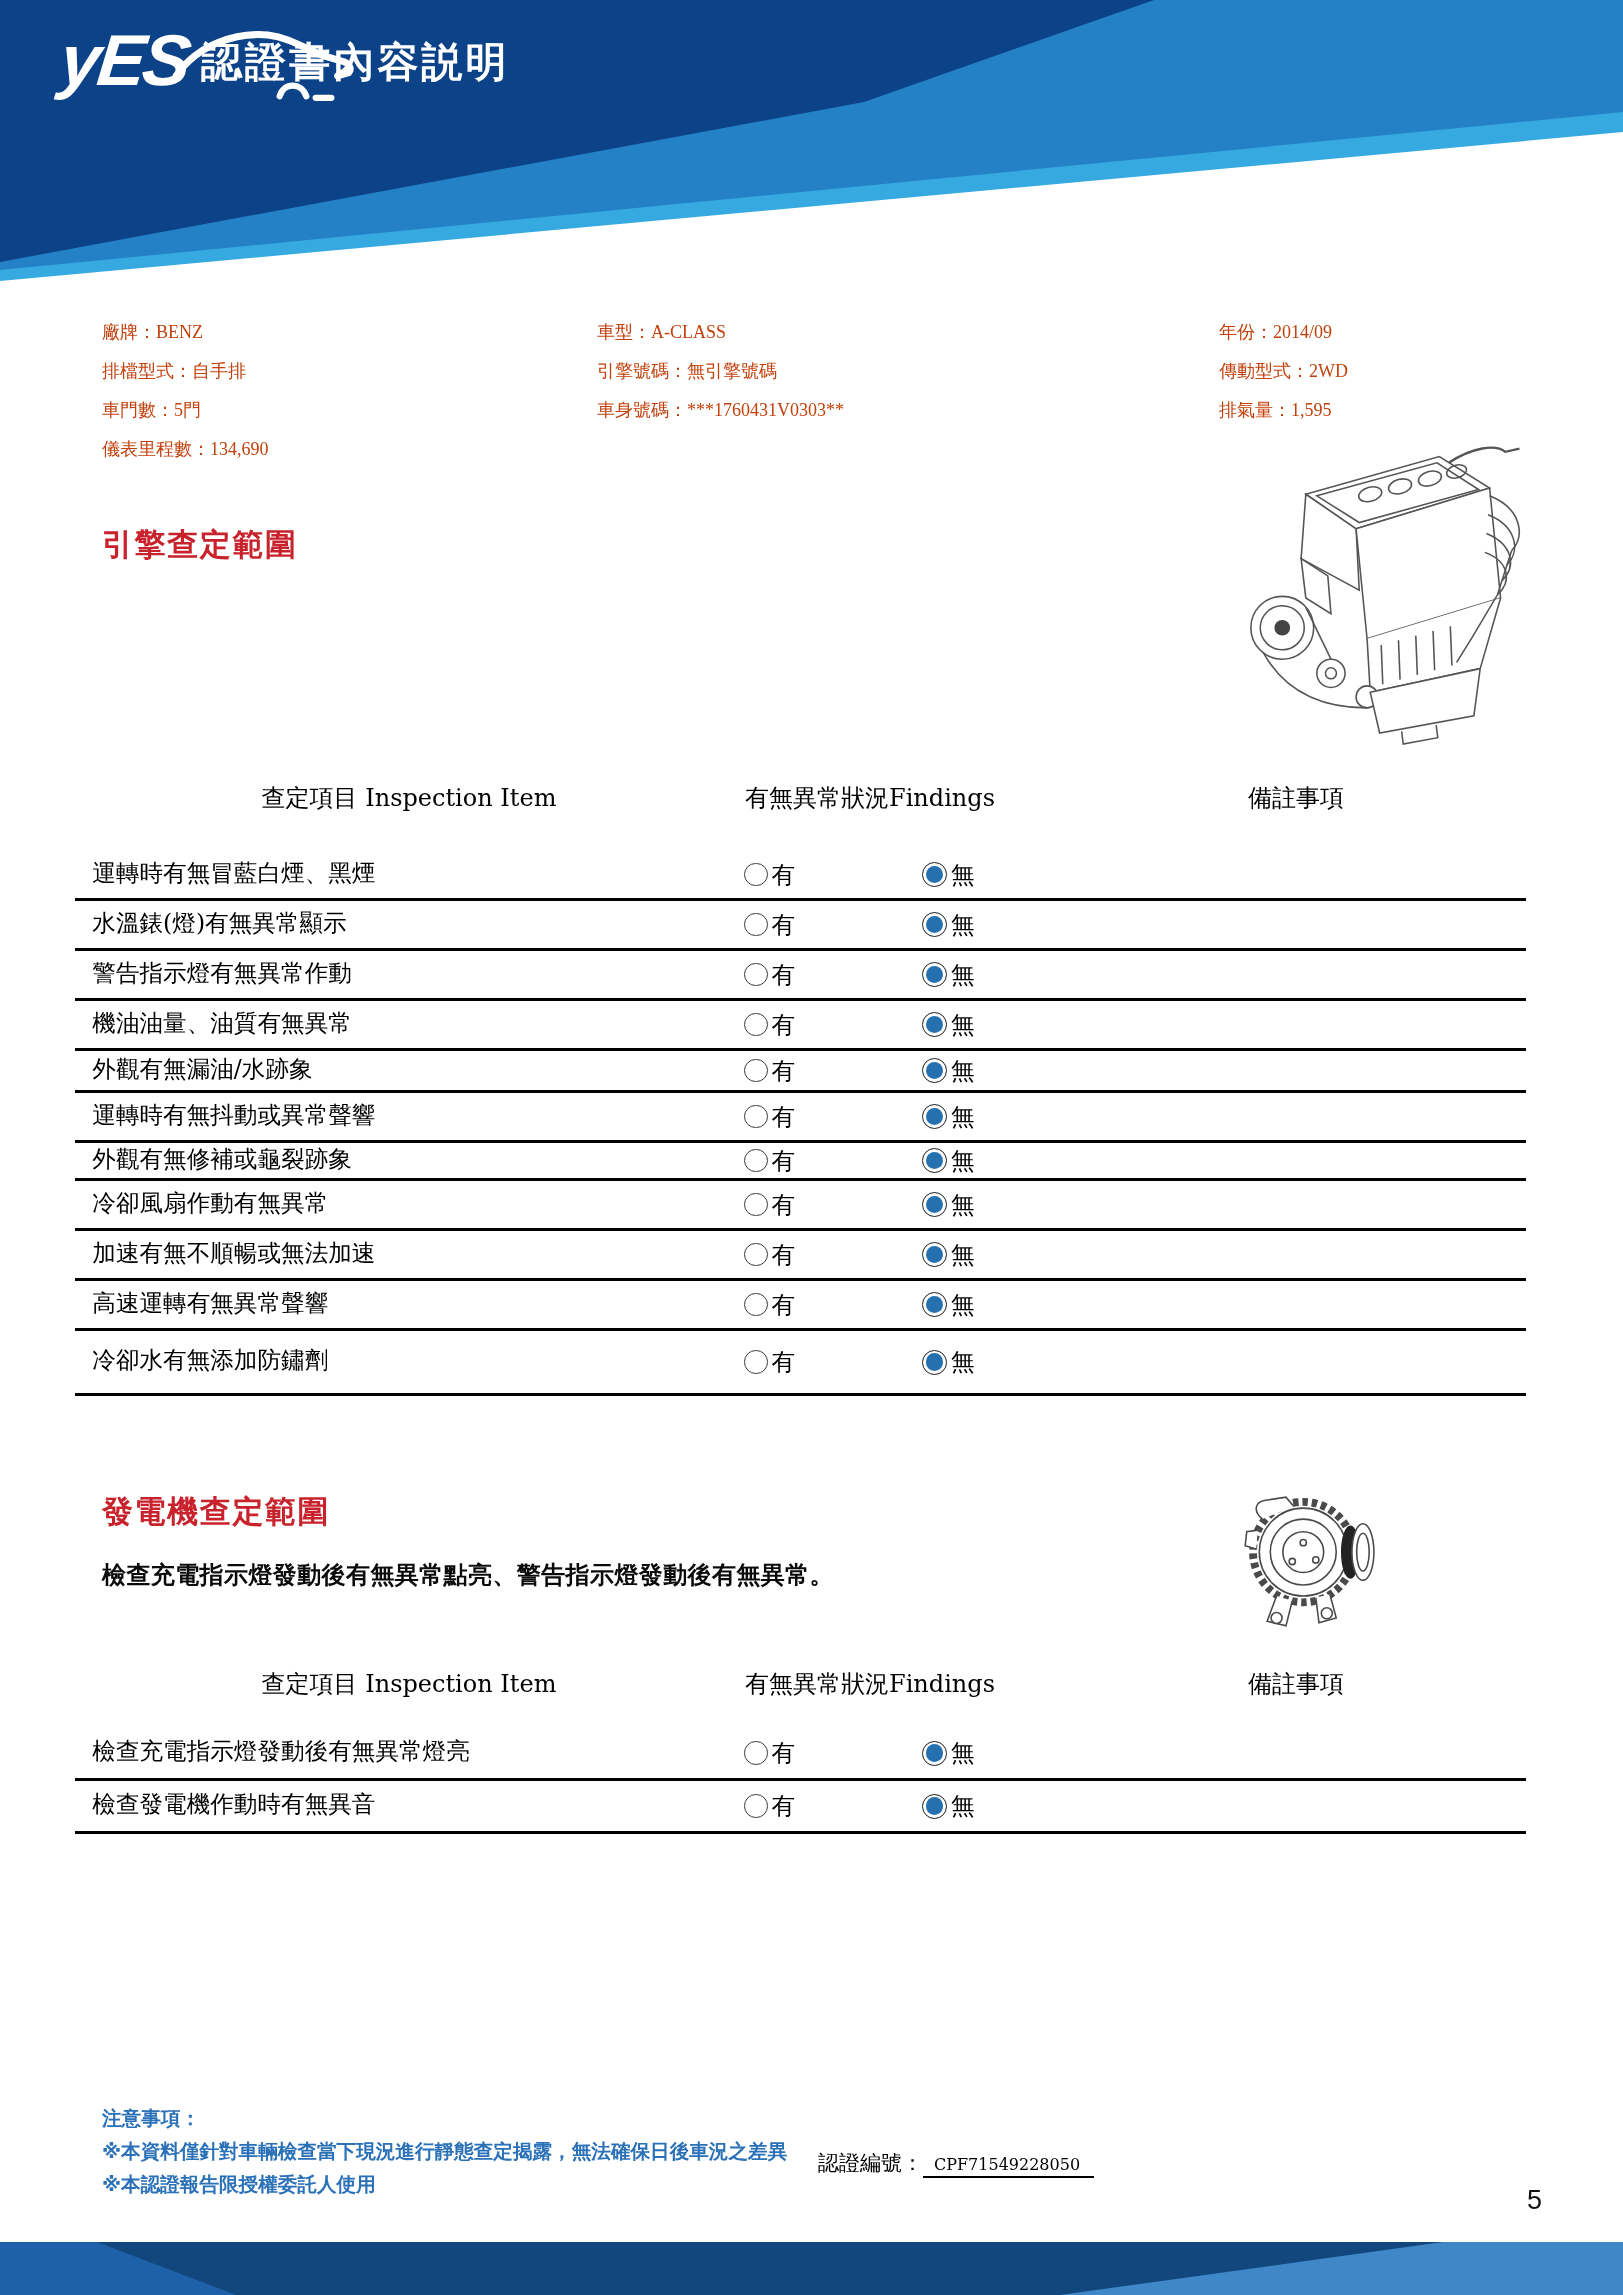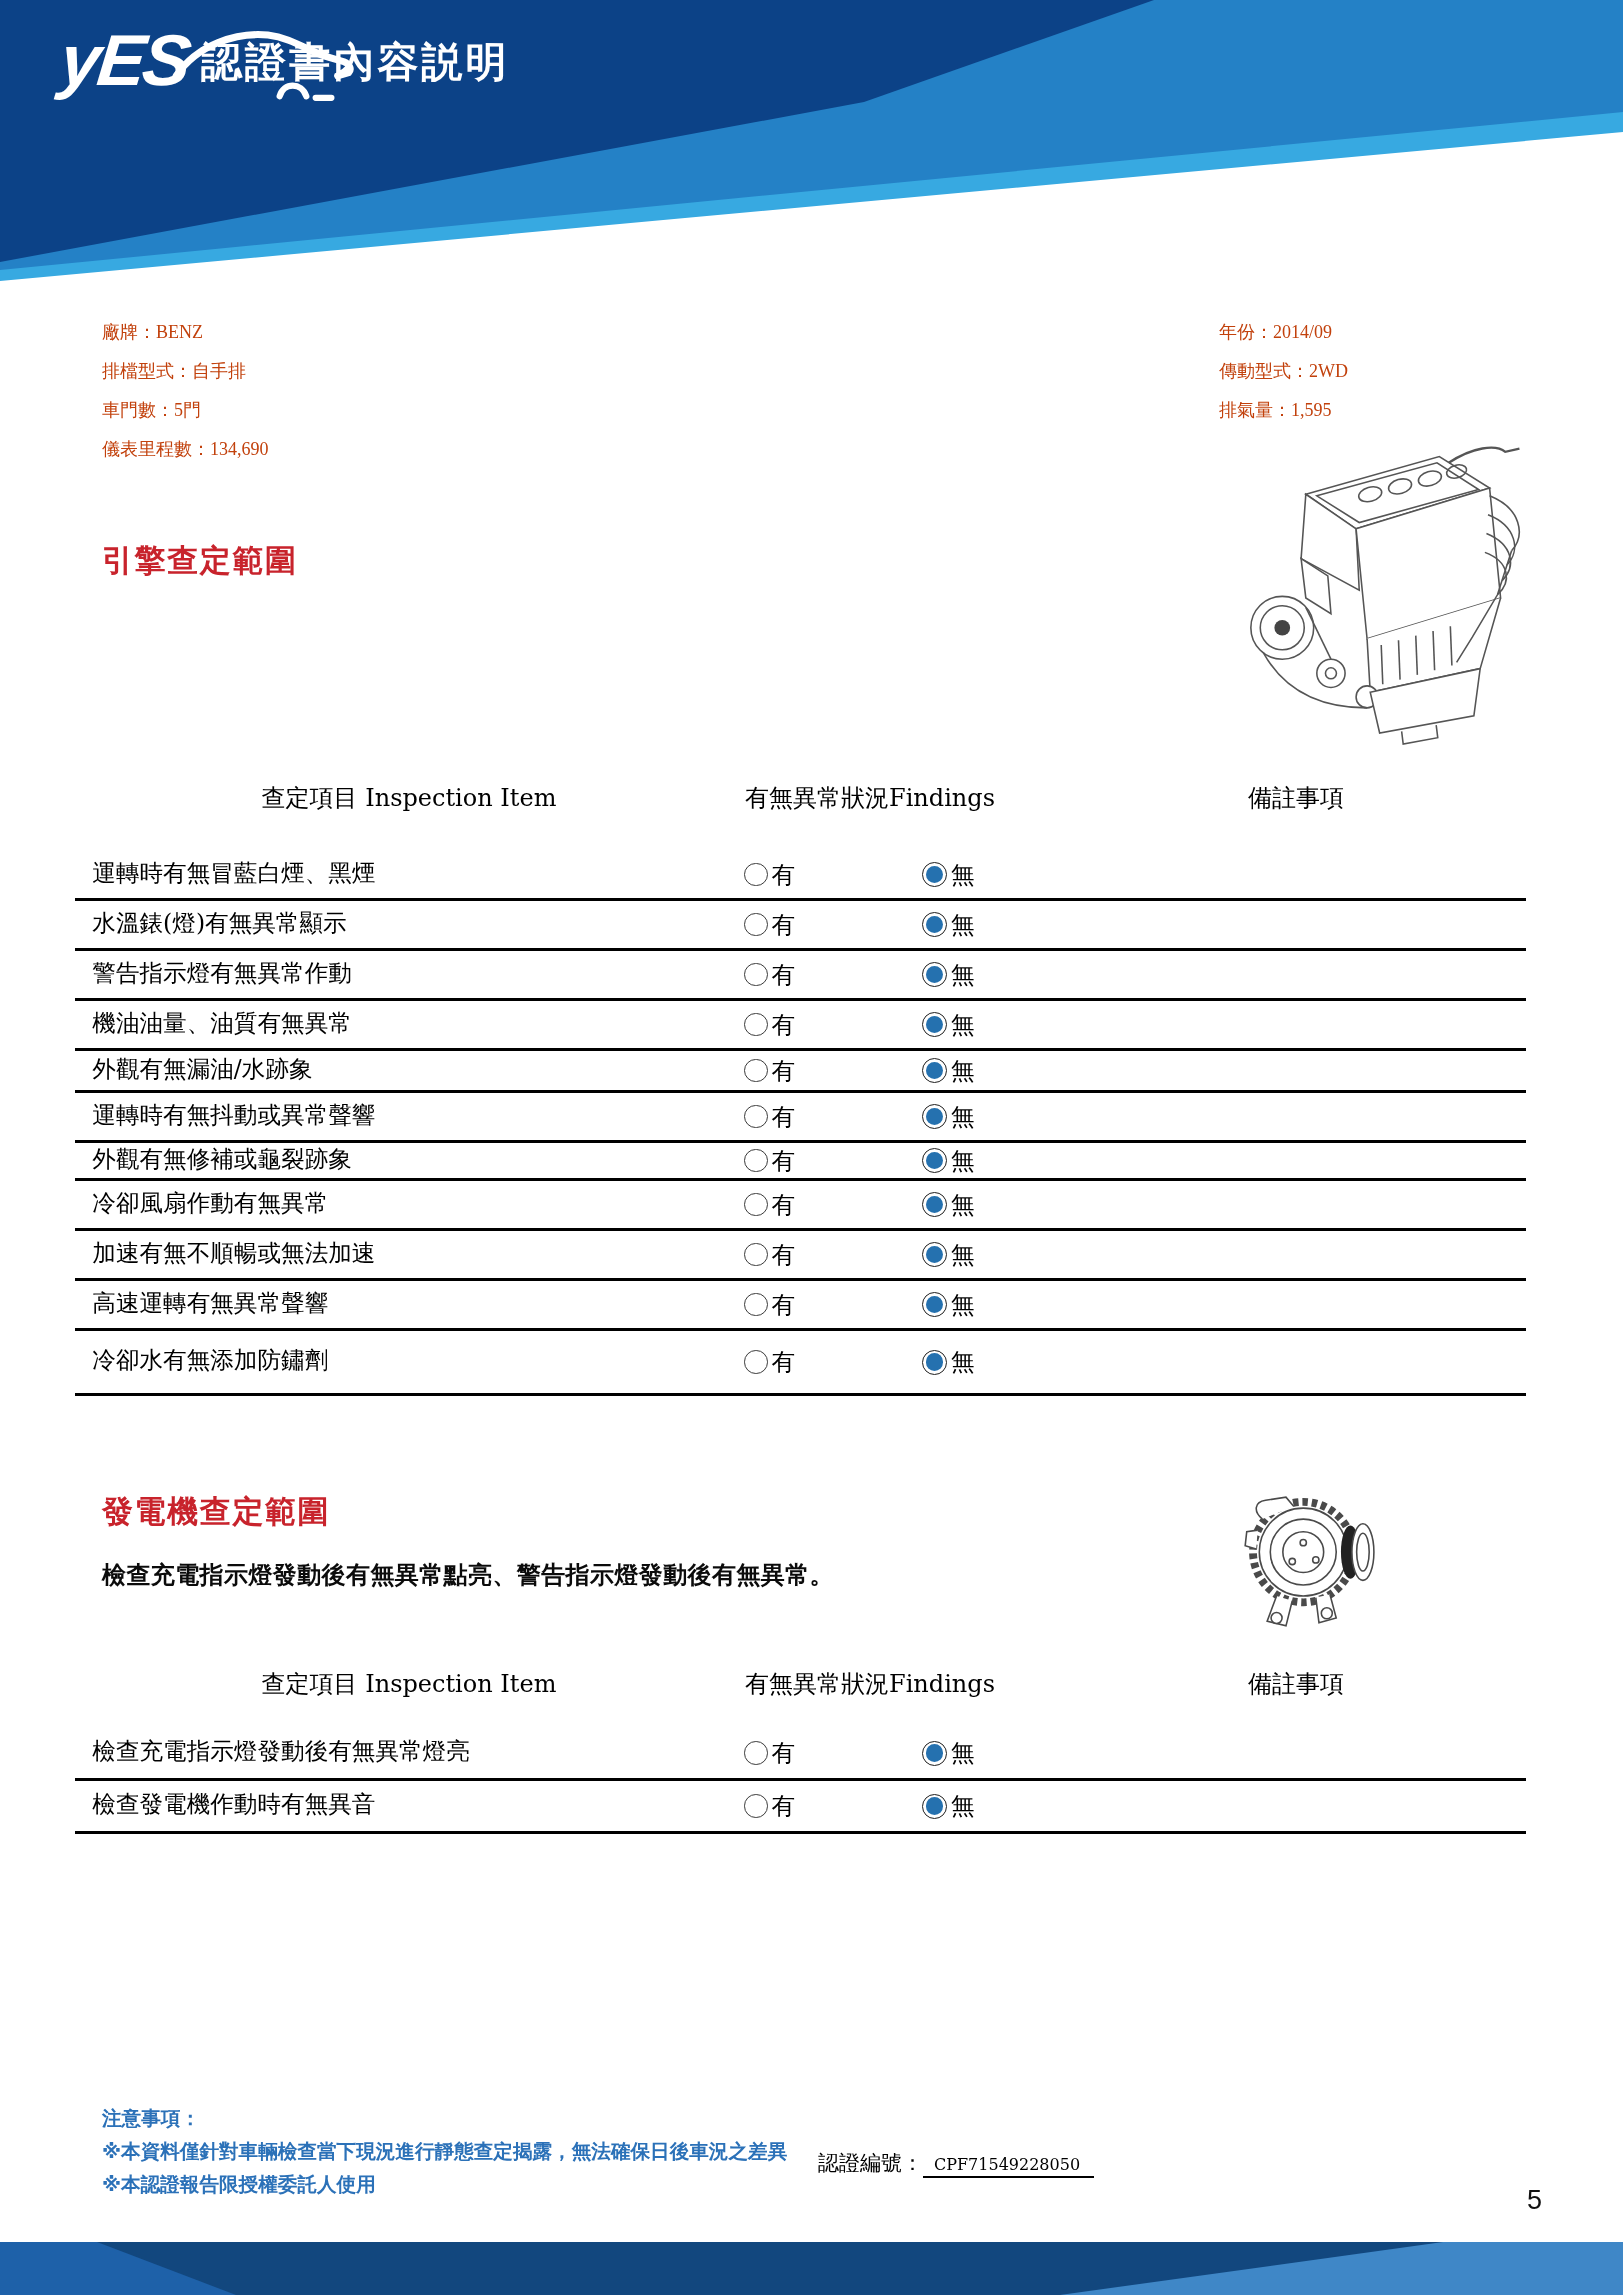--- a/index.html
+++ b/index.html
@@ -87,27 +87,32 @@
     </div>
     <div class="hdr-title">認證書內容説明</div>
   </div>
 
   <div class="veh" id="veh-c0">
       <div class="veh-row">廠牌：BENZ</div>
       <div class="veh-row">排檔型式：自手排</div>
       <div class="veh-row">車門數：5門</div>
       <div class="veh-row">儀表里程數：134,690</div>
     </div>
+  <div class="veh" id="veh-c1">
+      <div class="veh-row">車型：A-CLASS</div>
+      <div class="veh-row">引擎號碼：無引擎號碼</div>
+      <div class="veh-row">車身號碼：***1760431V0303**</div>
+    </div>
   <div class="veh" id="veh-c2">
       <div class="veh-row">年份：2014/09</div>
       <div class="veh-row">傳動型式：2WD</div>
       <div class="veh-row">排氣量：1,595</div>
     </div>
 
-  <div class="sec-title" style="top:540px;">引擎查定範圍</div>
+  <div class="sec-title" style="top:524px;">引擎查定範圍</div>
 
   <div class="illus" style="left:1213px;top:433px;">
     <svg width="338" height="322" viewBox="0 0 430 410" fill="none" stroke="#555" stroke-width="2">
 
       <polygon points="118,78 288,30 352,70 182,122" fill="#fff"></polygon>
       <polygon points="132,80 285,38 338,72 186,114" fill="none"></polygon>
       <ellipse cx="200" cy="78" rx="15" ry="9" transform="rotate(-16 200 78)"></ellipse>
       <ellipse cx="238" cy="68" rx="15" ry="9" transform="rotate(-16 238 68)"></ellipse>
       <ellipse cx="276" cy="58" rx="15" ry="9" transform="rotate(-16 276 58)"></ellipse>
       <ellipse cx="310" cy="49" rx="13" ry="8" transform="rotate(-16 310 49)"></ellipse>

